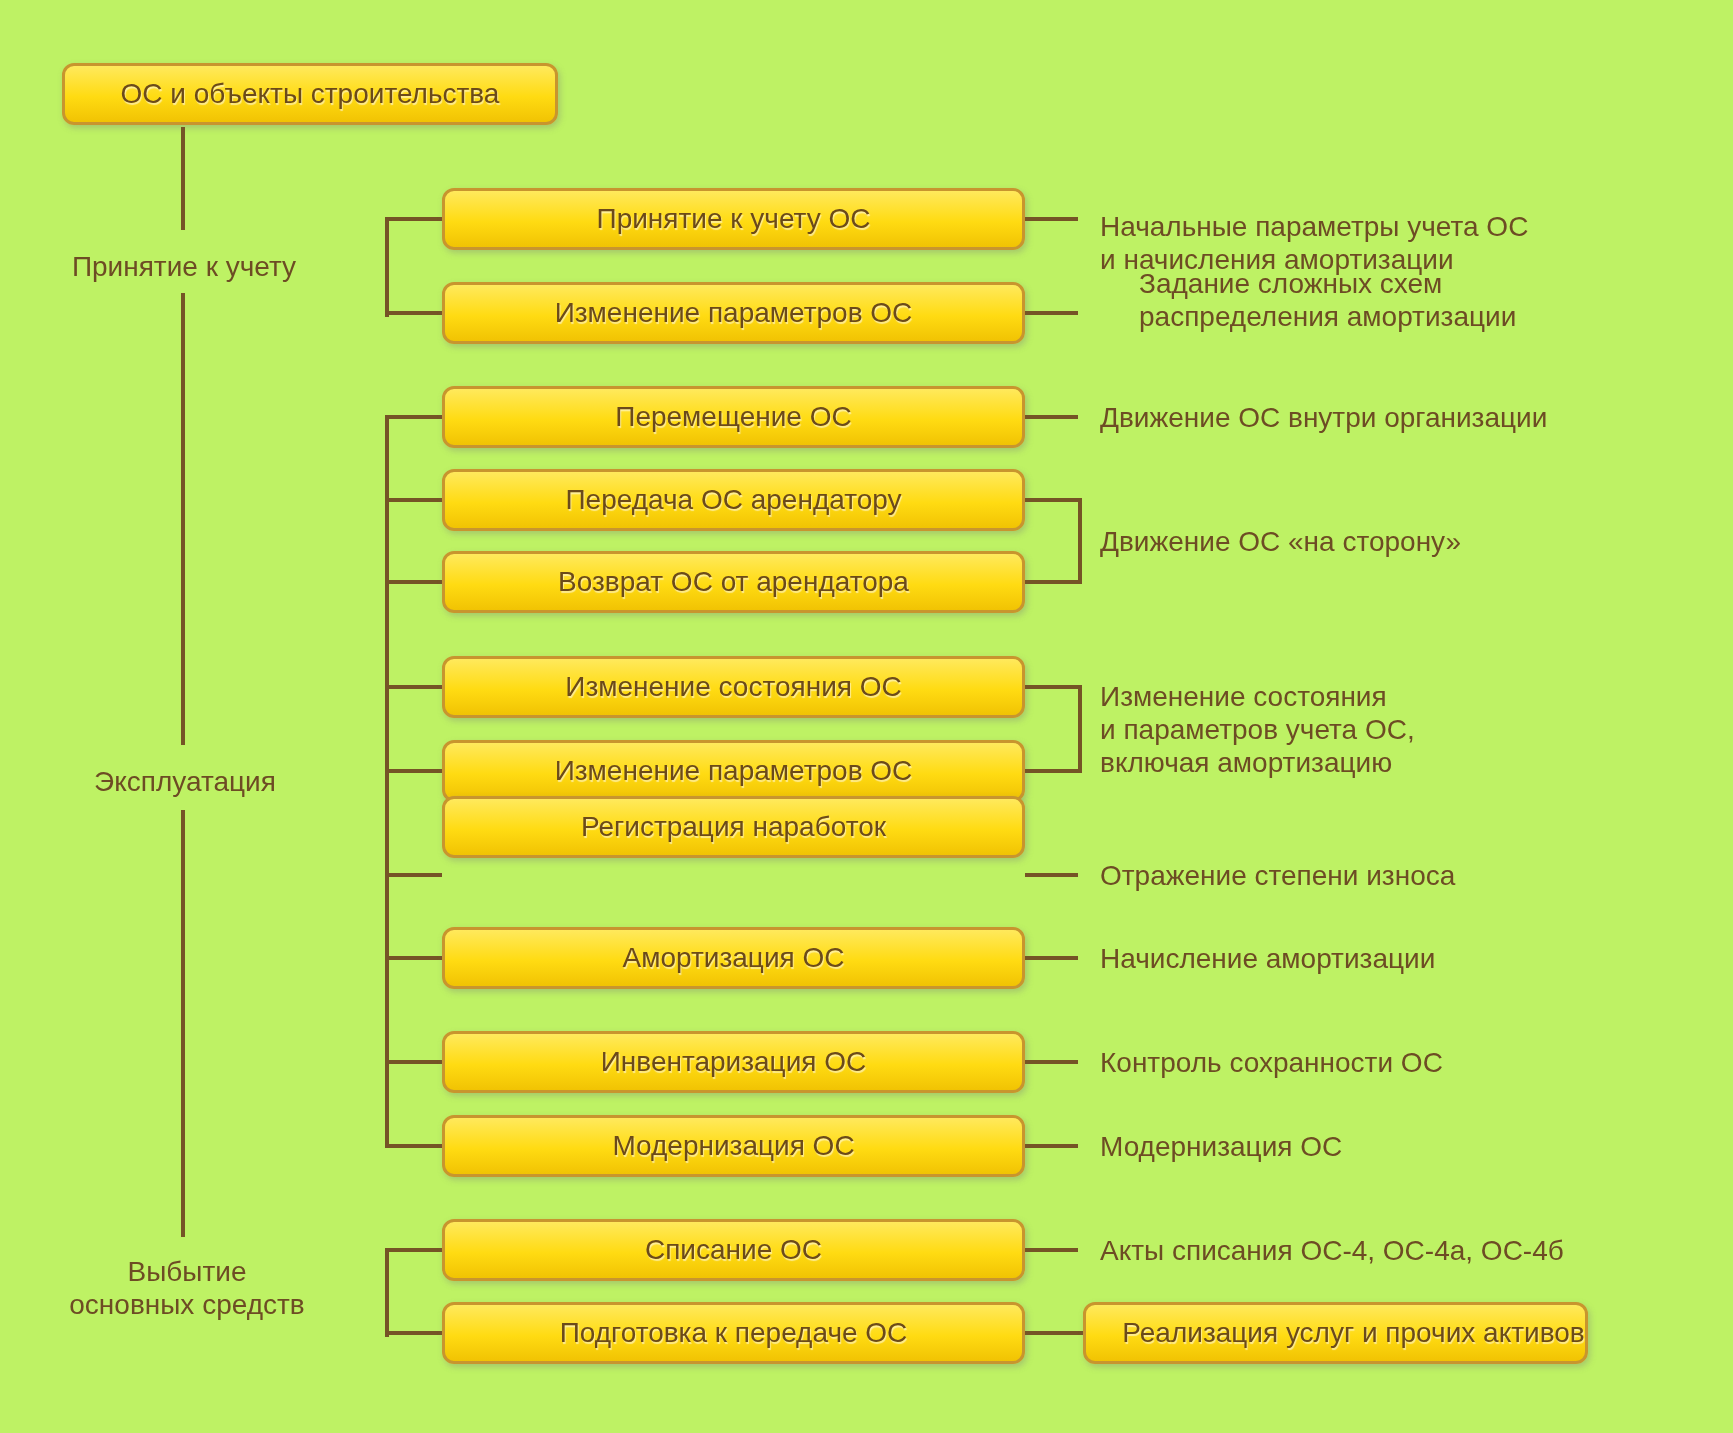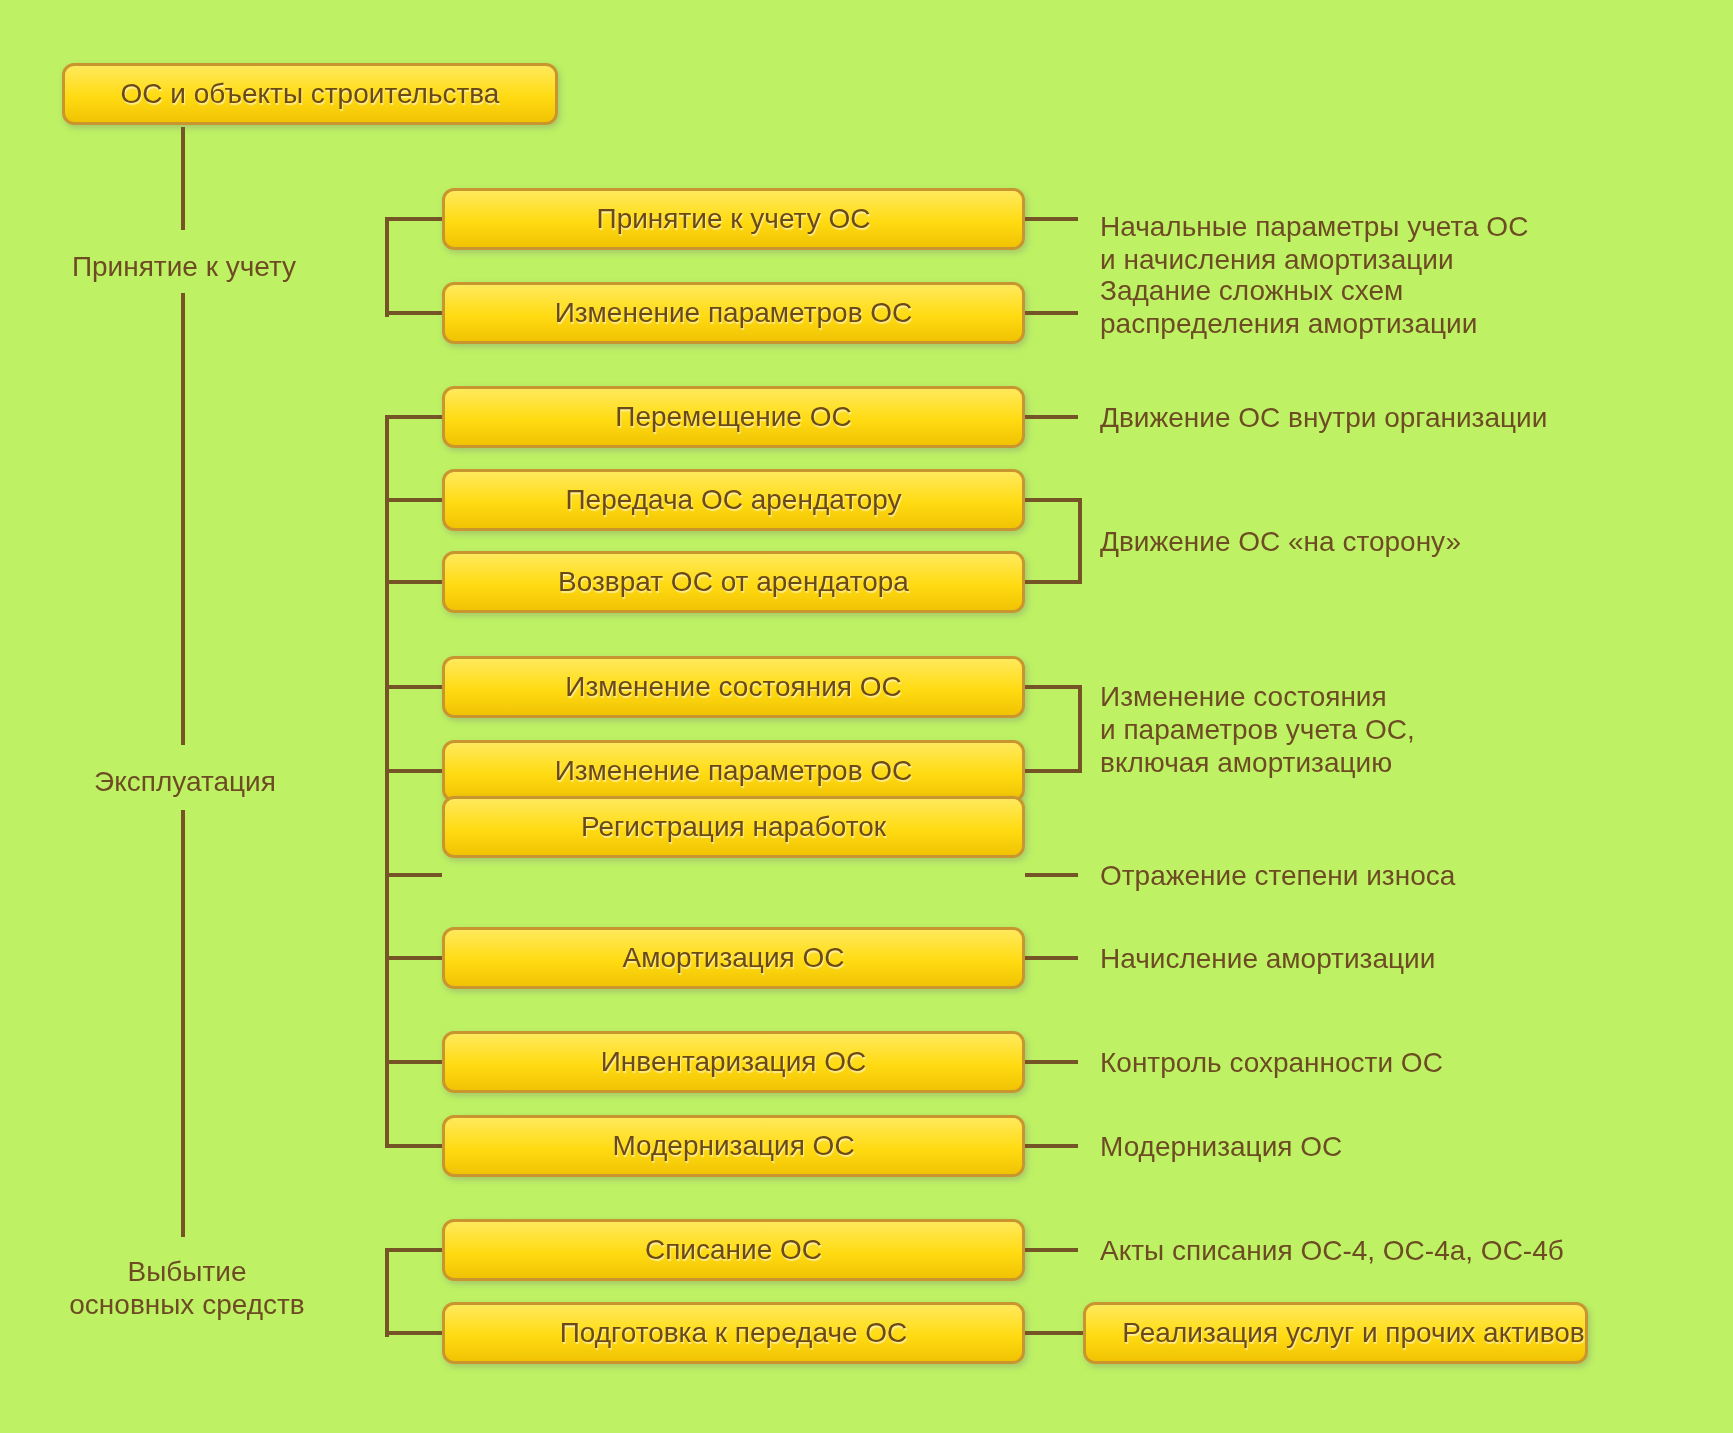--- a/index.html
+++ b/index.html
@@ -130,21 +130,21 @@
   <div class="vline" style="left:1078px; top:498px; height:86px;"></div>
 
   <div class="hline" style="left:1025px; top:685px; width:53px;"></div>
   <div class="hline" style="left:1025px; top:769px; width:53px;"></div>
   <div class="vline" style="left:1078px; top:685px; height:88px;"></div>
 
   <div class="ann" style="top:219px;margin-top:24px;">
     <span>Начальные параметры учета ОС</span>
     <span>и начисления амортизации</span>
   </div>
-  <div class="ann" style="top:307px;">
+  <div class="ann" style="top:300px;margin-left:39px;">
     <span>Задание сложных схем</span>
     <span>распределения амортизации</span>
   </div>
   <div class="ann" style="top:417px;">
     <span>Движение ОС внутри организации</span>
   </div>
   <div class="ann" style="top:541px;">
     <span>Движение ОС «на сторону»</span>
   </div>
   <div class="ann" style="top:729px;">

